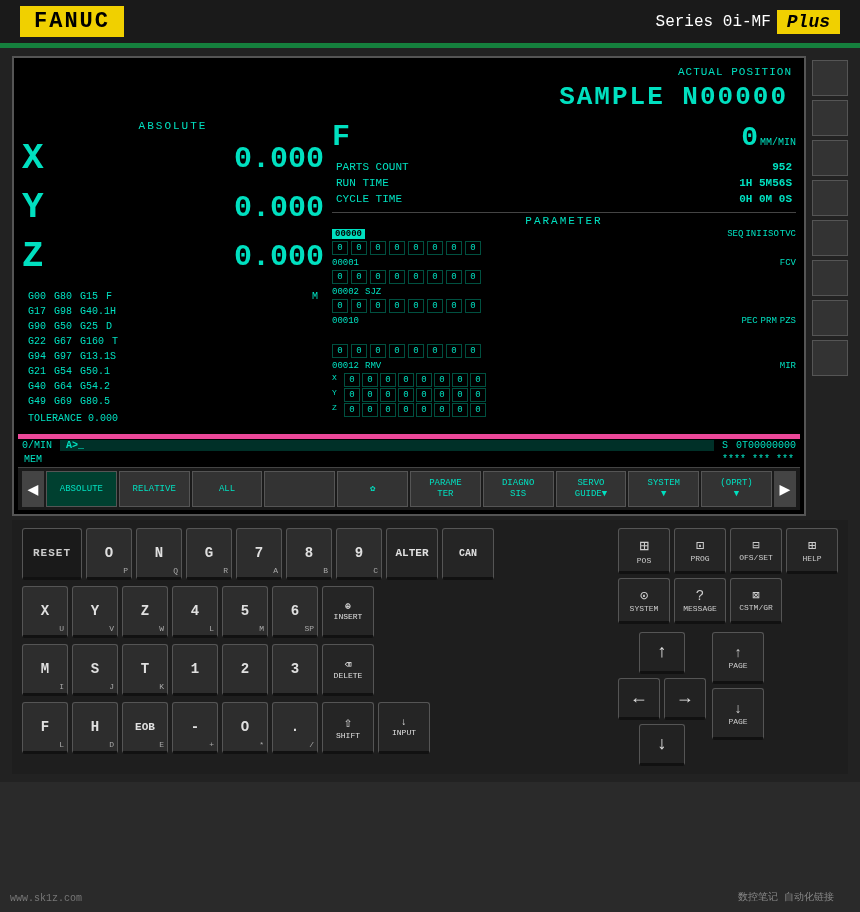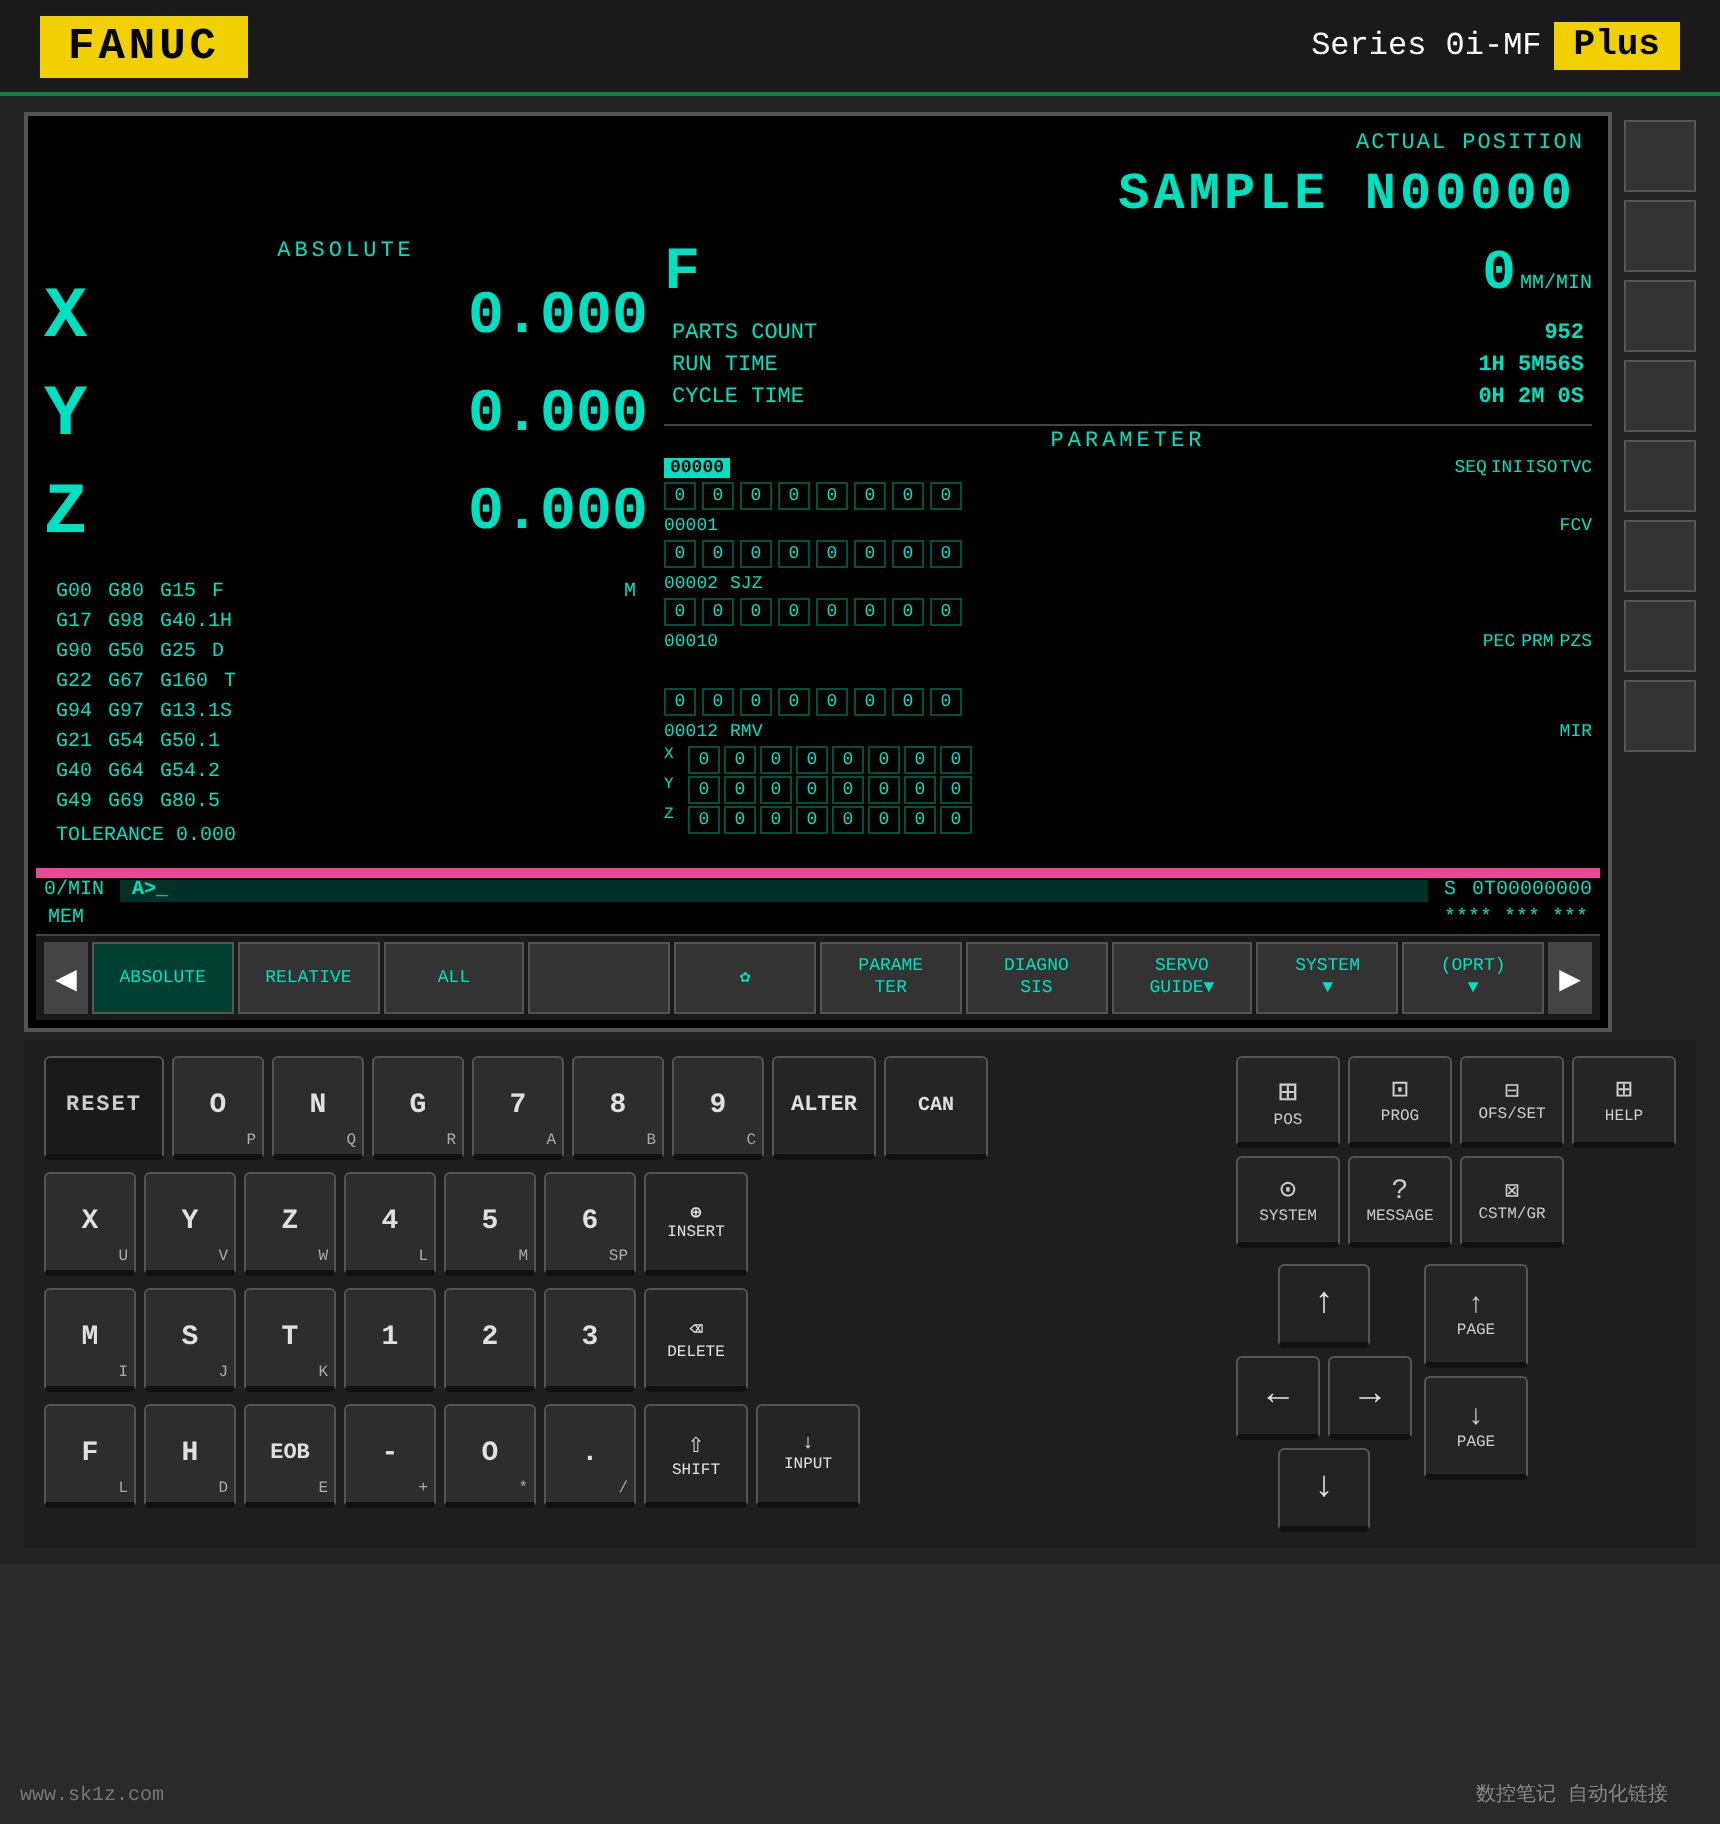--- a/index.html
+++ b/index.html
@@ -13,21 +13,21 @@
     }
 
     
     .brand-bar {
       background: #1a1a1a;
       height: 48px;
       display: flex;
       align-items: center;
       justify-content: space-between;
       padding: 0 20px;
-      border-bottom: 2px solid #15803d;
+      border-bottom: 5px solid #15803d;
     }
     .fanuc-logo {
       background: #f0d000;
       color: #000;
       font-weight: 900;
       font-size: 22px;
       padding: 3px 14px;
       letter-spacing: 2px;
     }
     .series-label {
@@ -36,20 +36,21 @@
       display: flex;
       align-items: center;
       gap: 6px;
     }
     .series-label .plus-box {
       background: #f0d000;
       color: #000;
       font-weight: 900;
       font-size: 18px;
       padding: 2px 10px;
+      font-style: italic;
     }
 
     
     .cnc-panel {
       background: #222;
       margin: 0;
       padding: 8px 12px;
     }
 
     
@@ -501,21 +502,21 @@
                 <tr>
               <td>PARTS COUNT</td>
               <td class="val">952</td>
             </tr>
             <tr>
               <td>RUN TIME</td>
               <td class="val">1H 5M56S</td>
             </tr>
             <tr>
               <td>CYCLE TIME</td>
-              <td class="val">0H 2M 0S</td>
+              <td class="val">0H 0M 0S</td>
             </tr>
           </tbody>
             </table>
 
           <div class="param-header">PARAMETER</div>
 
           <div style="font-size:9px; color:#00e0c0;">
 
             <div style="display:flex; gap:2px; align-items:center; margin-bottom:2px;">
               <span style="background:#00e0c0;color:#000;padding:0 3px;font-weight:bold;">00000</span>

